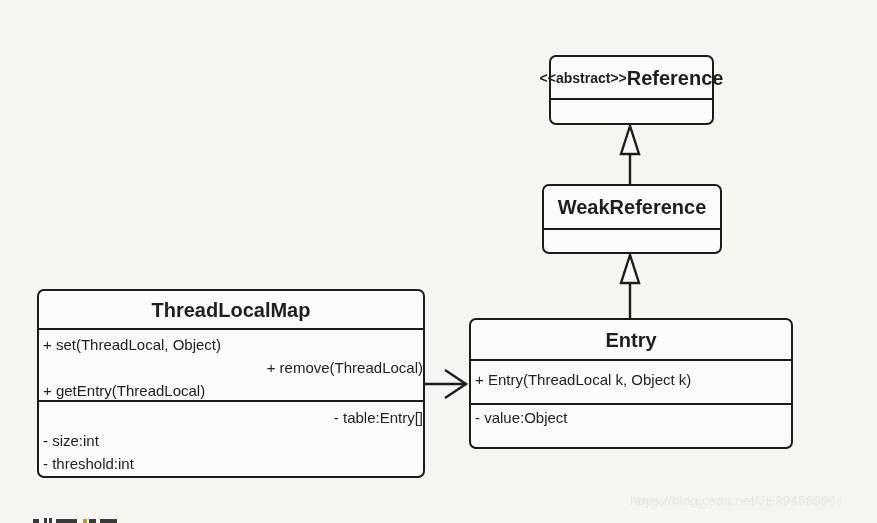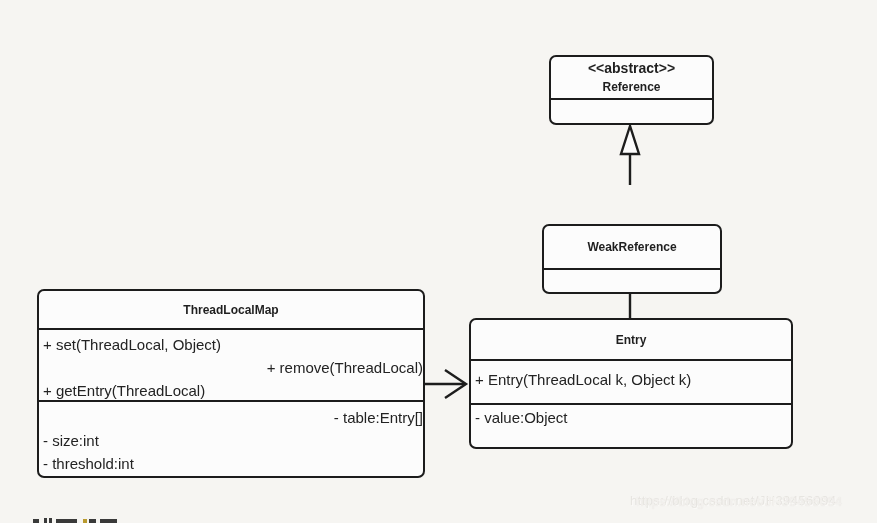--- a/index.html
+++ b/index.html
@@ -14,26 +14,26 @@
     position:absolute;
     background:#fcfcfc;
     border:2px solid #1c1c1c;
     border-radius:7px;
     box-sizing:border-box;
     color:#1f1f1f;
   }
   .cmp { box-sizing:border-box; border-bottom:2px solid #1c1c1c; }
   .cmp:last-child { border-bottom:none; }
   .cmp.title {
-    display:flex; flex-direction:column;
+    display:flex; flex-direction:row;
     justify-content:center; align-items:center;
     font-weight:bold;
   }
   .stereotype { font-size:14px; line-height:18px; font-weight:bold; }
-  .class-name { font-size:12px; line-height:20px; font-weight:bold; }
+  .class-name { font-size:20px; line-height:20px; font-weight:bold; }
   .member {
     font-size:15px;
     padding-left:4px;
     white-space:nowrap;
     color:#232323;
   }
   .arrow-layer {
     position:absolute; left:0; top:0;
     pointer-events:none;
   }
@@ -81,21 +81,21 @@
   </svg>
 
   <div class="uml-class" style="left:549px;top:55px;width:165px;height:70px;">
     <div class="cmp title" style="height:43px;">
       <div class="stereotype">&lt;&lt;abstract&gt;&gt;</div>
       <div class="class-name">Reference</div>
     </div>
     <div class="cmp" style="height:23px;"></div>
   </div>
 
-  <div class="uml-class" style="left:542px;top:184px;width:180px;height:70px;margin-top:40px;">
+  <div class="uml-class" style="left:542px;top:184px;width:180px;height:70px;">
     <div class="cmp title" style="height:44px;">
       <div class="class-name">WeakReference</div>
     </div>
     <div class="cmp" style="height:22px;"></div>
   </div>
 
   <div class="uml-class" style="left:469px;top:318px;width:324px;height:131px;">
     <div class="cmp title" style="height:41px;">
       <div class="class-name">Entry</div>
     </div>

